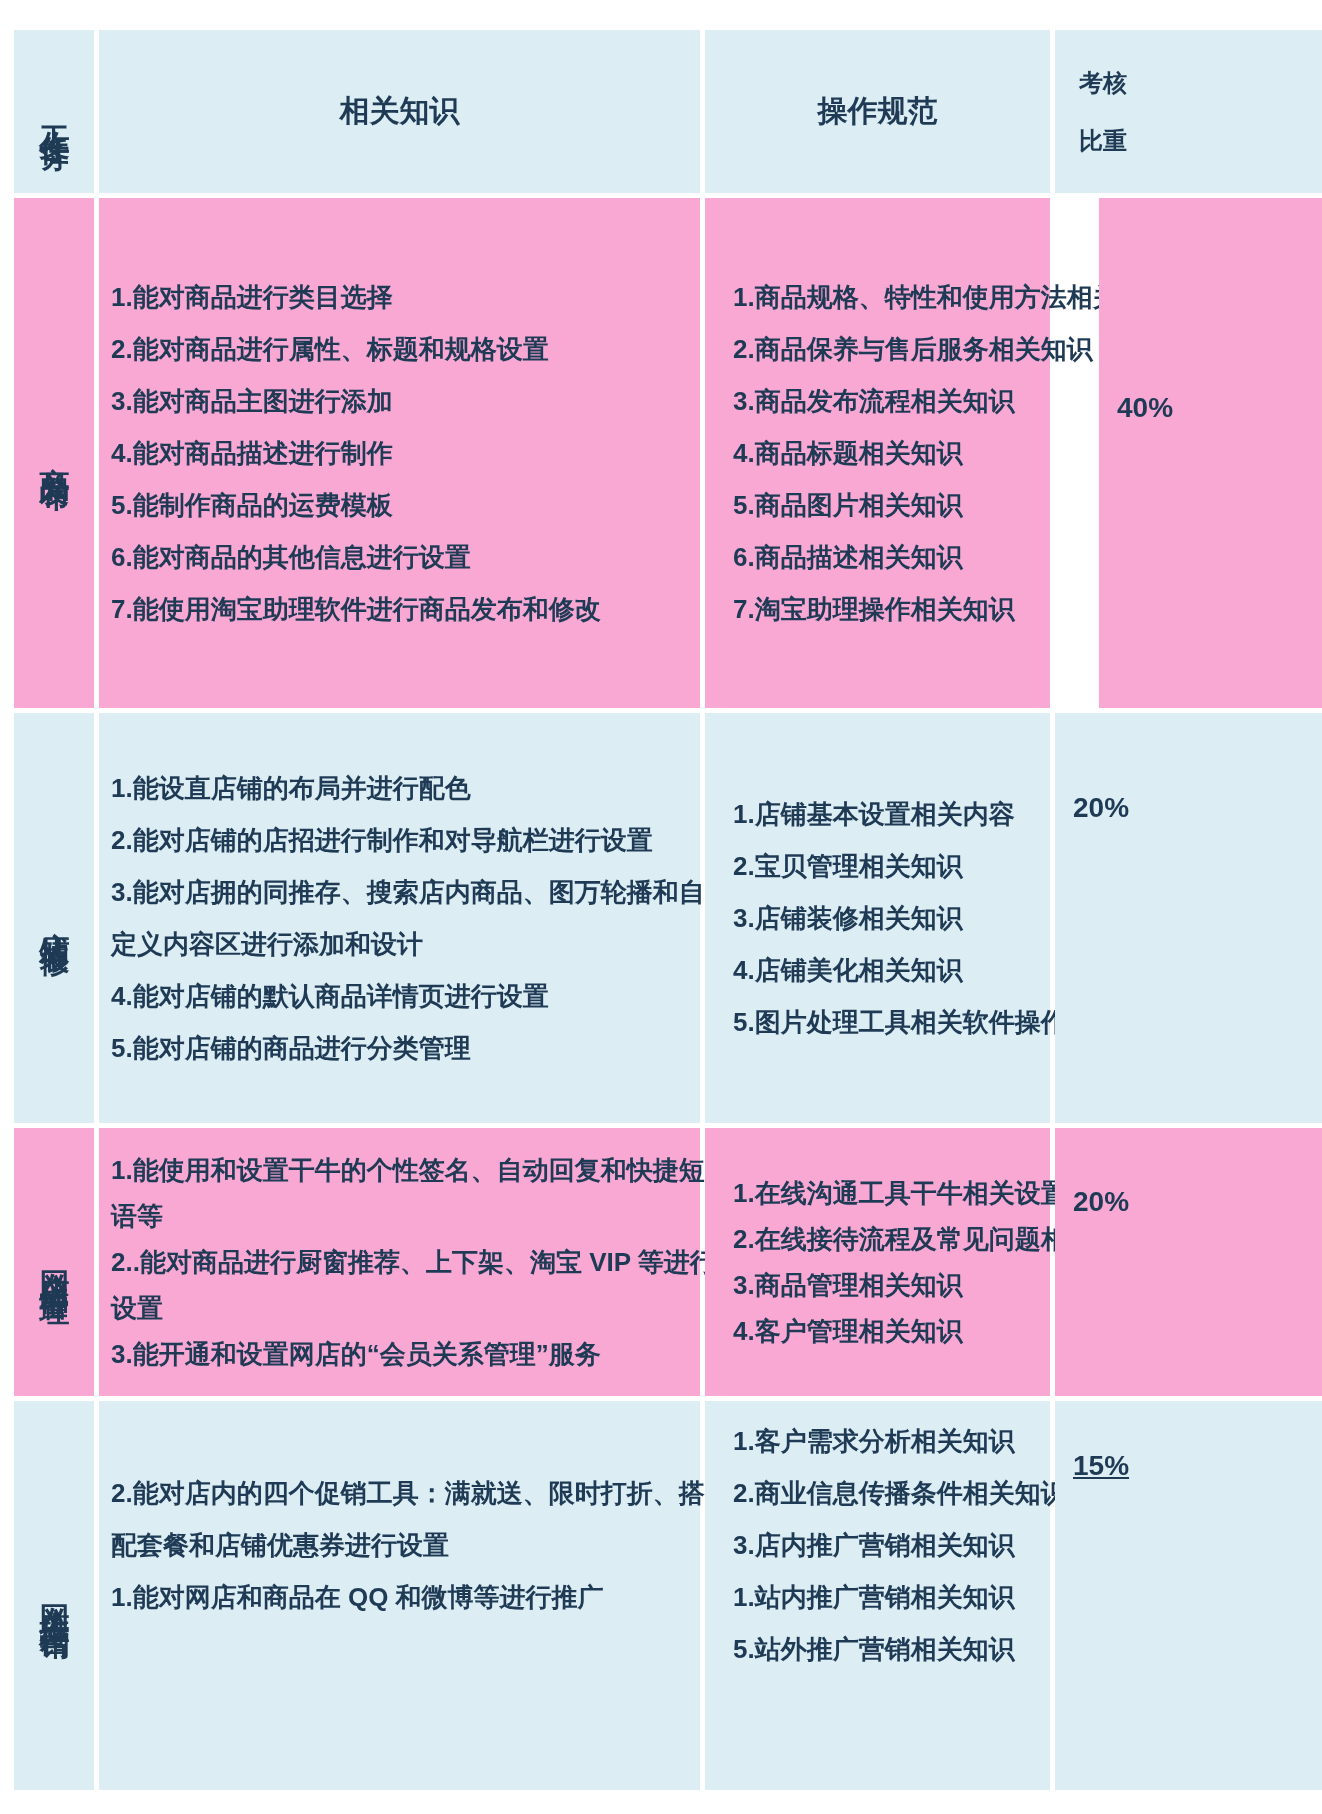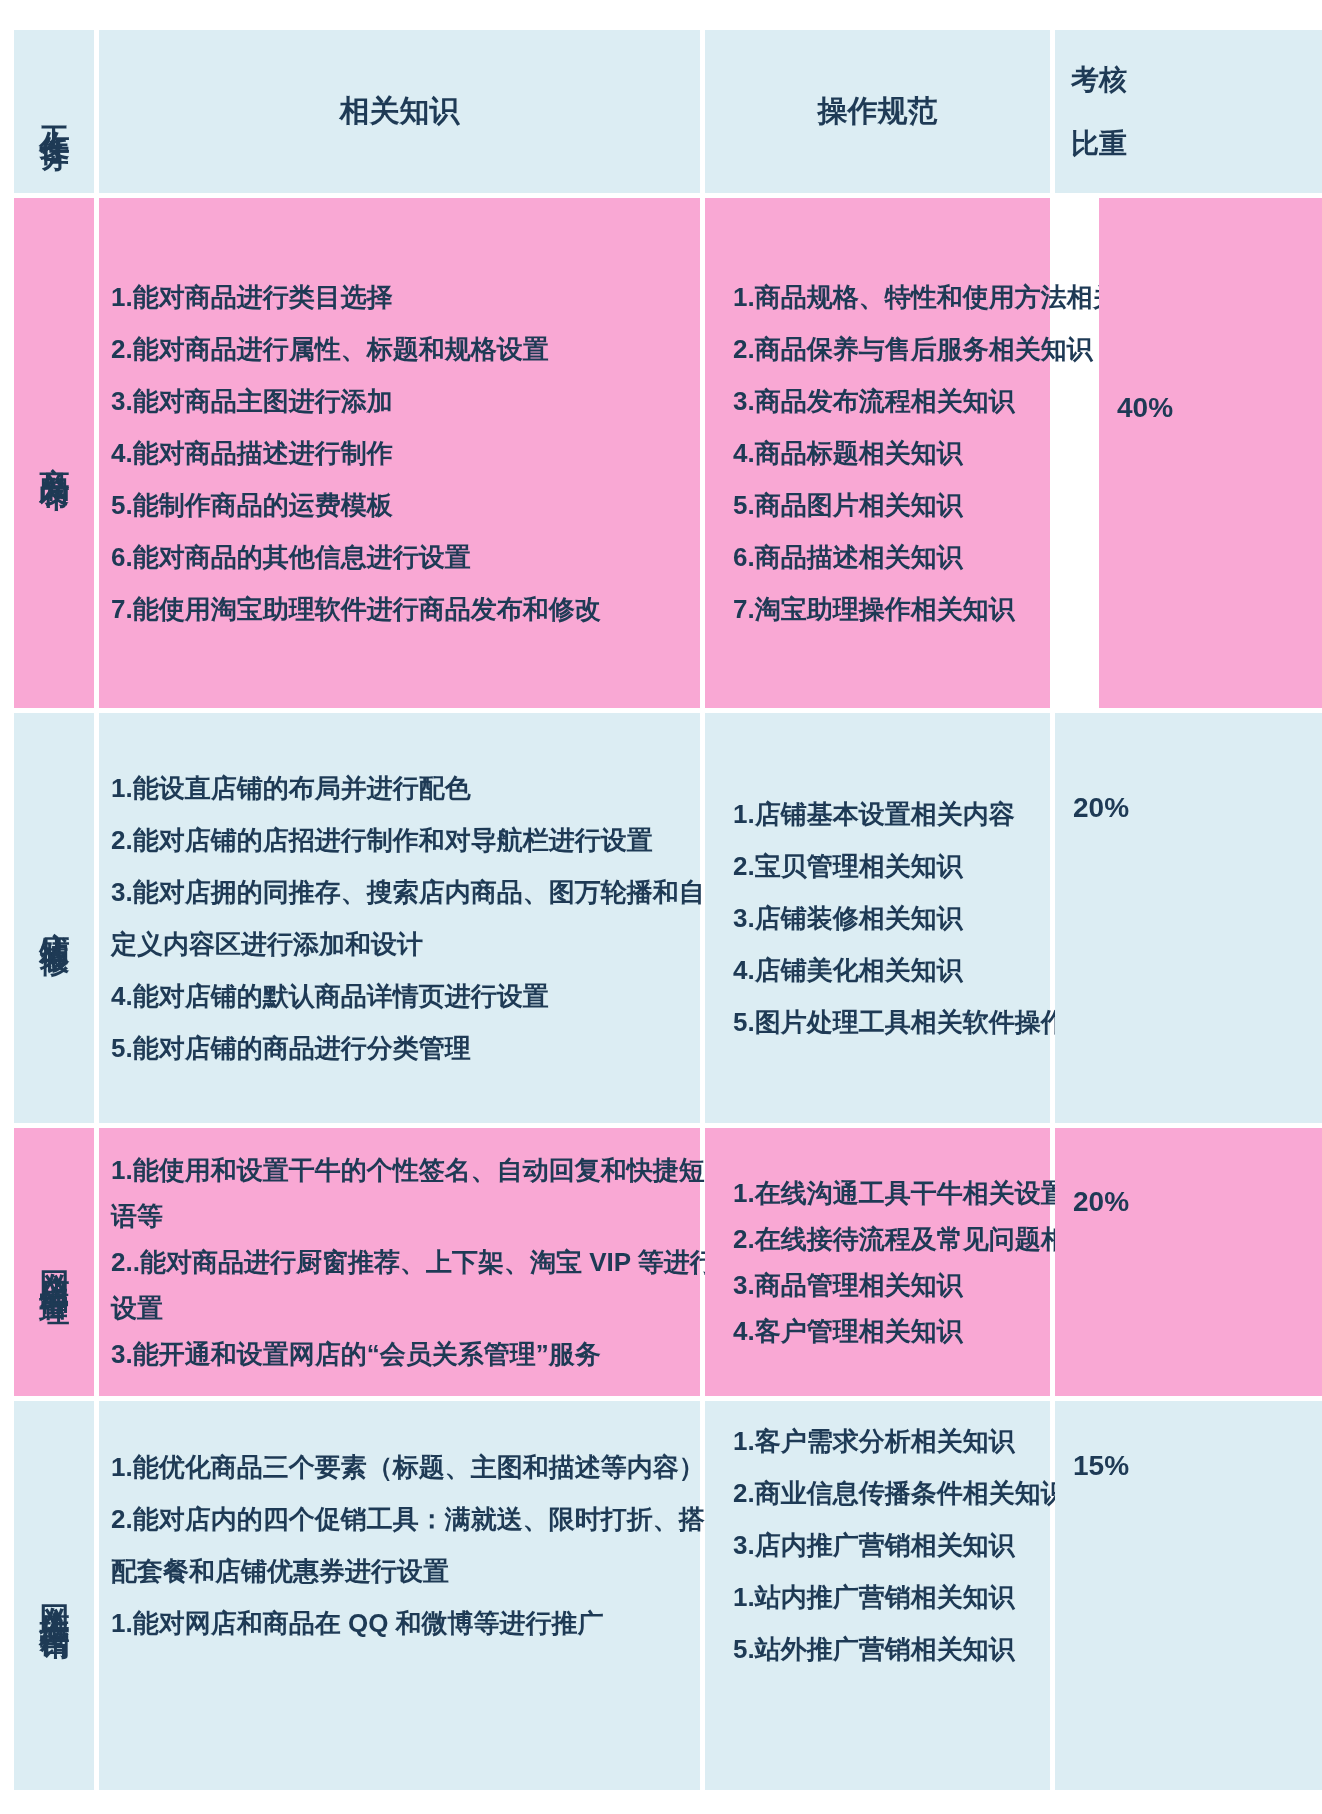--- a/index.html
+++ b/index.html
@@ -13,38 +13,38 @@
   .light{background:#dcedf3;}
   .txt{color:#1e3a55;font-weight:700;}
   
   .task{display:flex;align-items:center;justify-content:center;}
   .task .vlabel{writing-mode:vertical-rl;text-orientation:upright;
                 font-size:30px;letter-spacing:5px;color:#1e3a55;font-weight:700;}
   
   .hmid{display:flex;align-items:center;justify-content:center;
         font-size:30px;color:#1e3a55;font-weight:700;}
   .hweight{display:flex;flex-direction:column;justify-content:center;
-           align-items:flex-start;padding-left:16px;gap:26px;
-           font-size:28px;color:#1e3a55;font-weight:700;}
+           align-items:flex-start;padding-left:24px;gap:26px;
+           font-size:24px;color:#1e3a55;font-weight:700;}
   
   .content{display:flex;flex-direction:column;justify-content:center;
            font-size:26px;color:#1e3a55;font-weight:700;overflow:visible;}
   .ops{padding-left:12px;}
   .knw{padding-left:28px;}
   .line{height:52px;display:flex;align-items:center;white-space:nowrap;}
   .tight .line{height:46px;}
   .r4pad{padding-bottom:100px;}
   
   .weight{display:flex;flex-direction:column;justify-content:center;
           align-items:flex-start;padding-left:18px;
           font-size:28px;color:#1e3a55;font-weight:700;}
   .w1{padding-bottom:90px;margin-left:44px;}
   .w2{padding-bottom:220px;}
   .w3{padding-bottom:120px;}
-  .w4{padding-bottom:260px;}
+  .w4{padding-bottom:260px;text-decoration:underline;}
 </style>
 </head>
 <body>
 
 <div class="table">
 
   <div class="cell light task">
     <div class="vlabel">工作任务</div>
   </div>
   <div class="cell light hmid">
@@ -122,21 +122,20 @@
       <div class="line">4.客户管理相关知识</div>
     </div>
   <div class="cell dark weight w3">
     <span>20%</span>
   </div>
 
   <div class="cell light task">
     <div class="vlabel">网店推广营销</div>
   </div>
   <div class="cell light content ops txt r4pad">
-      <div class="line">1.能优化商品三个要素（标题、主图和描述等内容）</div>
       <div class="line">2.能对店内的四个促销工具：满就送、限时打折、搭</div>
       <div class="line">配套餐和店铺优惠券进行设置</div>
       <div class="line">1.能对网店和商品在 QQ 和微博等进行推广</div>
     </div>
   <div class="cell light content knw txt r4pad">
       <div class="line">1.客户需求分析相关知识</div>
       <div class="line">2.商业信息传播条件相关知识</div>
       <div class="line">3.店内推广营销相关知识</div>
       <div class="line">1.站内推广营销相关知识</div>
       <div class="line">5.站外推广营销相关知识</div>

